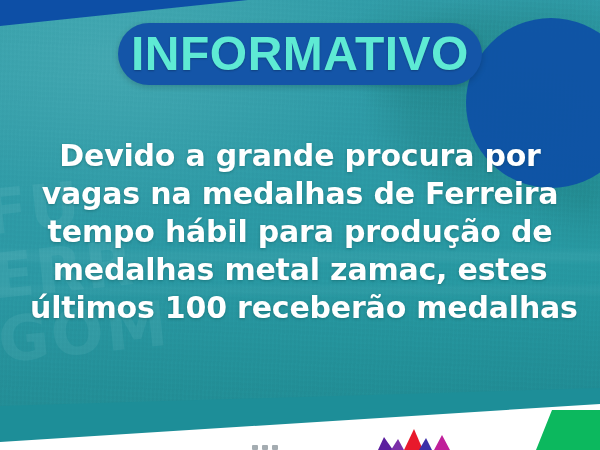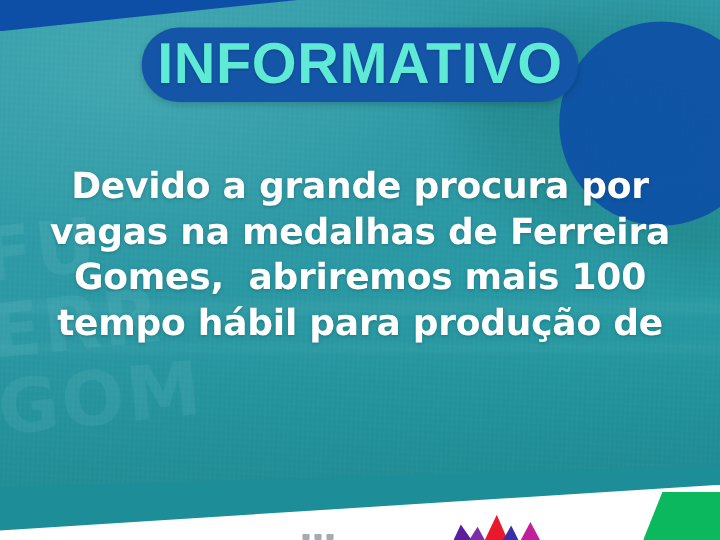--- a/index.html
+++ b/index.html
@@ -188,22 +188,23 @@
   <div class="corner-wedge"></div>
   <div class="blue-blob"></div>
 
   <div class="badge">
     <span class="badge-text">INFORMATIVO</span>
   </div>
 
   <div class="body-copy">
     <span class="body-line">Devido a grande procura por</span>
     <span class="body-line">vagas na medalhas de Ferreira</span>
-    <span class="body-line">Gomes,  abriremos mais 100</span>
     <span class="body-line">tempo hábil para produção de</span>
+    <span class="body-line">medalhas metal zamac, estes</span>
+    <span class="body-line">últimos 100 receberão medalhas</span>
   </div>
 
   <div class="band-dark-teal"></div>
   <div class="band-white"></div>
   <div class="corner-green"></div>
 
   <div class="logo-mark">
     <svg width="86" height="22" viewBox="0 0 86 22" xmlns="http://www.w3.org/2000/svg">
       <path d="M4 22 L10 9 L19 22 Z" fill="#5b1f9e"></path>
       <path d="M17 22 L24 11 L30 22 Z" fill="#7b2fa8"></path>

